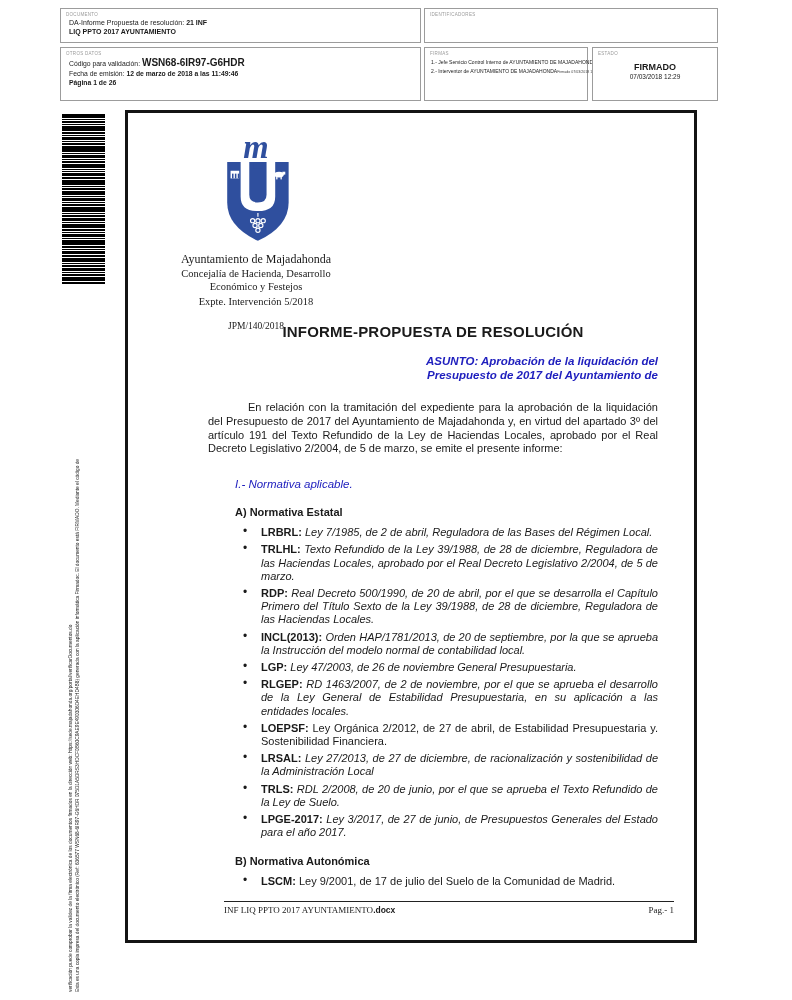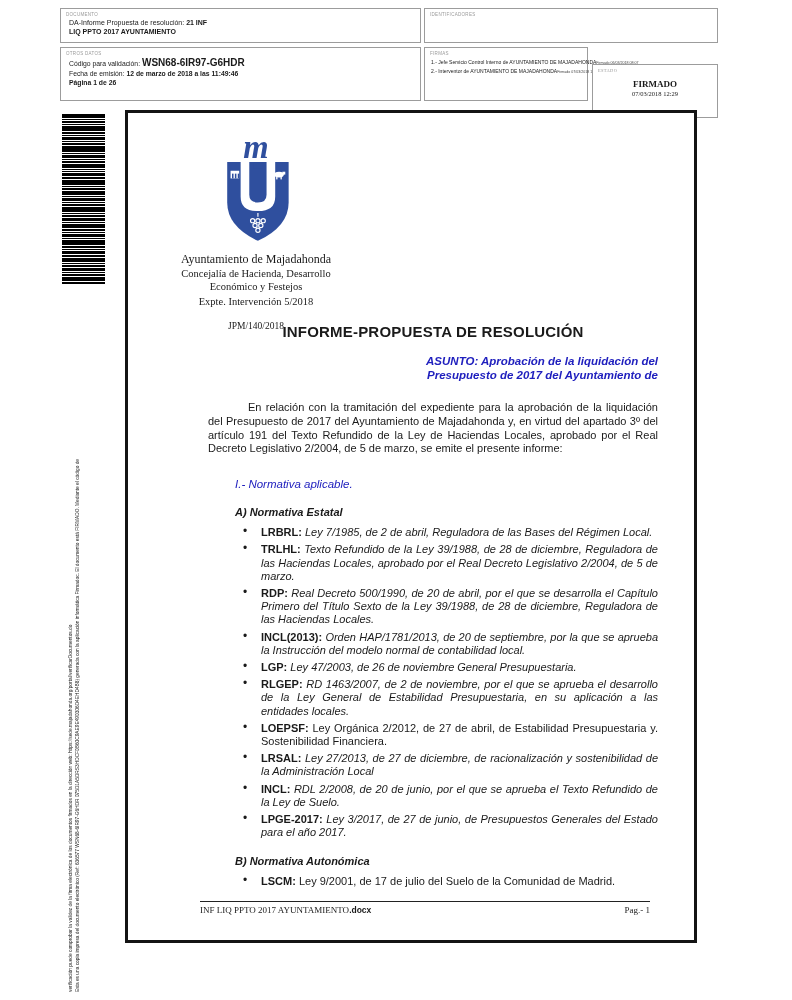--- a/index.html
+++ b/index.html
@@ -7,21 +7,21 @@
     width:792px;height:1000px;position:relative;background:#ffffff;
     font-family:"Liberation Sans",sans-serif;color:#1a1a1a;overflow:hidden;
   }
   
   .hbox{position:absolute;border:1px solid #9c9c9c;background:#fff;box-sizing:border-box;}
   .hlabel{font-size:4.5px;color:#9a9a9a;margin:3px 0 2px 5px;letter-spacing:.3px;}
   #box-documento{left:60px;top:8px;width:361px;height:35px;}
   #box-identificadores{left:424px;top:8px;width:294px;height:35px;}
   #box-otros{left:60px;top:47px;width:361px;height:54px;}
   #box-firmas{left:424px;top:47px;width:164px;height:54px;}
-  #box-estado{left:592px;top:64px;width:126px;height:54px;font-family:Liberation Serif, serif;}
+  #box-estado{left:592px;top:47px;width:126px;height:54px;}
   .doc-line{font-size:7px;line-height:8.5px;margin-left:8px;}
   .b{font-weight:bold;}
   .otros-line{font-size:6.8px;line-height:9.5px;margin-left:8px;}
   .codigo-value{font-weight:bold;font-size:10px;text-align:right;}
   .firmas-item{font-size:5px;line-height:8px;margin-left:6px;white-space:nowrap;}
   .firmado-suffix{font-size:3.6px;color:#444;}
   .estado-status{font-weight:bold;font-size:9px;text-align:center;margin-top:6px;}
   .estado-date{font-size:6.5px;text-align:center;margin-top:1px;}
   
   #barcode{position:absolute;left:62px;top:114px;}
@@ -40,28 +40,28 @@
   .org-name{font-size:12px;margin-top:3px;}
   .org-dept{font-size:10.5px;line-height:13px;}
   .org-expte{font-size:10.5px;margin-top:3px;}
   .org-ref{font-size:9.5px;margin-top:14px;}
   #body-flow{position:absolute;left:80px;top:210px;width:450px;}
   .doc-title{text-align:center;font-weight:bold;font-size:15px;letter-spacing:.2px;}
   .subject{margin-top:15px;text-align:right;color:#2020be;font-weight:bold;font-style:italic;
            font-size:11.5px;line-height:13.5px;}
   .intro{margin-top:19px;text-align:justify;font-size:11px;line-height:13.8px;text-indent:40px;}
   .sec-blue{margin-top:22px;margin-left:27px;color:#2020be;font-weight:normal;font-style:italic;font-size:11.5px;}
-  .sec-sub{margin-top:16px;margin-left:27px;font-weight:bold;font-size:11px;font-style:italic;}
+  .sec-sub{margin-top:16px;margin-left:27px;font-weight:bold;font-size:11px;}
   ul.norms{list-style:none;margin:8px 0 0 0;padding:0;}
   ul.norms li{position:relative;margin:4px 0 4px 35px;padding-left:18px;
               text-align:justify;font-size:11px;line-height:13.2px;}
   ul.norms li::before{content:"\2022";position:absolute;left:0;top:-1px;font-size:12px;}
   .term{font-weight:bold;}
   .it{font-style:italic;}
-  #page-footer{position:absolute;left:72px;top:788px;width:450px;border-top:1.5px solid #222;
+  #page-footer{position:absolute;left:96px;top:788px;width:450px;border-top:1.5px solid #222;
                padding-top:3px;display:flex;justify-content:space-between;
                font-family:"Liberation Serif",serif;font-size:9px;}
   .fname-ext{font-family:"Liberation Sans",sans-serif;font-weight:bold;font-size:8.5px;}
 </style>
 </head>
 <body>
 
 <div class="hbox" id="box-documento">
   <div class="hlabel">DOCUMENTO</div>
   <div class="doc-line"><span>DA-Informe Propuesta de resolución: </span><span class="b">21 INF</span></div>
@@ -202,21 +202,21 @@
 
     <ul class="norms">
       <li><span class="term">LRBRL:</span> <span class="it">Ley 7/1985, de 2 de abril, Reguladora de las Bases del Régimen Local.</span></li>
       <li><span class="term">TRLHL:</span> <span class="it">Texto Refundido de la Ley 39/1988, de 28 de diciembre, Reguladora de las Haciendas Locales, aprobado por el Real Decreto Legislativo 2/2004, de 5 de marzo.</span></li>
       <li><span class="term">RDP:</span> <span class="it">Real Decreto 500/1990, de 20 de abril, por el que se desarrolla el Capítulo Primero del Título Sexto de la Ley 39/1988, de 28 de diciembre, Reguladora de las Haciendas Locales.</span></li>
       <li><span class="term">INCL(2013):</span> <span class="it">Orden HAP/1781/2013, de 20 de septiembre, por la que se aprueba la Instrucción del modelo normal de contabilidad local.</span></li>
       <li><span class="term">LGP:</span> <span class="it">Ley 47/2003, de 26 de noviembre General Presupuestaria.</span></li>
       <li><span class="term">RLGEP:</span> <span class="it">RD 1463/2007, de 2 de noviembre, por el que se aprueba el desarrollo de la Ley General de Estabilidad Presupuestaria, en su aplicación a las entidades locales.</span></li>
       <li><span class="term">LOEPSF:</span> <span>Ley Orgánica 2/2012, de 27 de abril, de Estabilidad Presupuestaria y. Sostenibilidad Financiera.</span></li>
       <li><span class="term">LRSAL:</span> <span class="it">Ley 27/2013, de 27 de diciembre, de racionalización y sostenibilidad de la Administración Local</span></li>
-      <li><span class="term">INCL:</span> <span class="it">RDL 2/2008, de 20 de junio, por el que se aprueba el Texto Refundido de la Ley de Suelo.</span></li>
+      <li><span class="term">TRLS:</span> <span class="it">RDL 2/2008, de 20 de junio, por el que se aprueba el Texto Refundido de la Ley de Suelo.</span></li>
       <li><span class="term">LPGE-2017:</span> <span class="it">Ley 3/2017, de 27 de junio, de Presupuestos Generales del Estado para el año 2017.</span></li>
     </ul>
 
     <div class="sec-sub">B) Normativa Autonómica</div>
     <ul class="norms">
       <li><span class="term">LSCM:</span> <span>Ley 9/2001, de 17 de julio del Suelo de la Comunidad de Madrid.</span></li>
     </ul>
   </div>
 
   <div id="page-footer">

